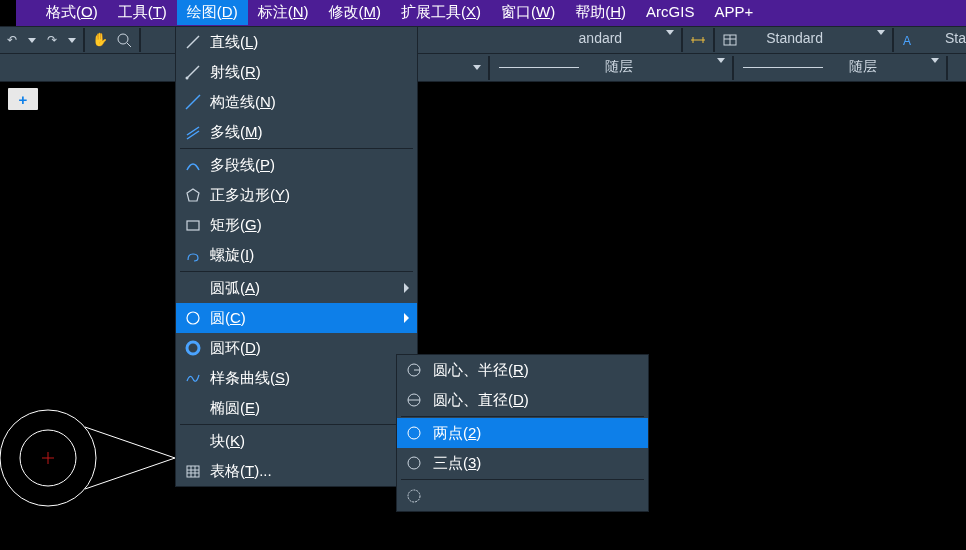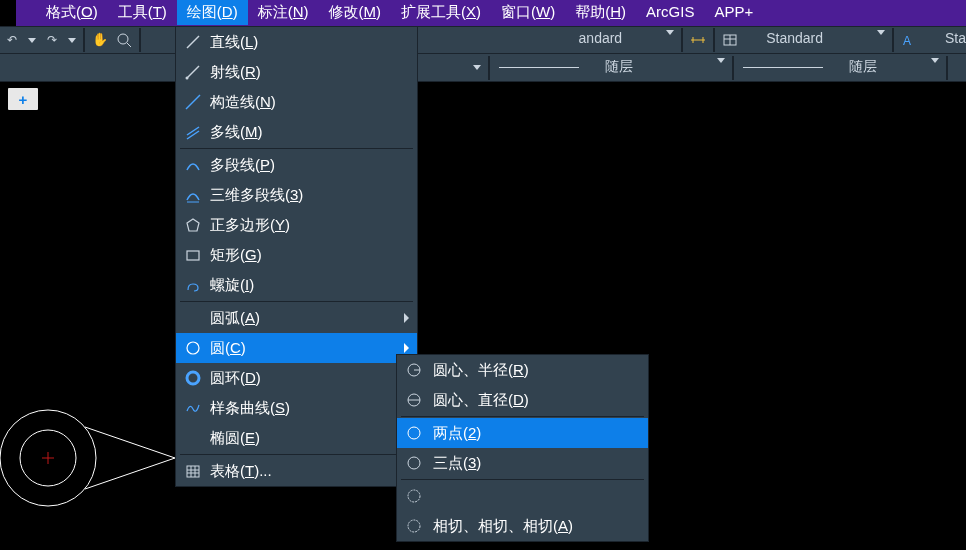--- a/index.html
+++ b/index.html
@@ -194,29 +194,20 @@
       <span class="icon">
         <svg width="18" height="18">
           <path d="M3 14 Q9 2 15 14" stroke="#4aa3ff" stroke-width="1.5" fill="none"></path>
         </svg>
       </span>
       <span>多段线(<u>P</u>)</span>
     </div>
     <div class="dd-item">
       <span class="icon">
         <svg width="18" height="18">
-          <path d="M3 14 Q9 2 15 14" stroke="#4aa3ff" stroke-width="1.5" fill="none"></path>
-          <line x1="3" y1="16" x2="15" y2="16" stroke="#4aa3ff"></line>
-        </svg>
-      </span>
-      <span>三维多段线(<u>3</u>)</span>
-    </div>
-    <div class="dd-item">
-      <span class="icon">
-        <svg width="18" height="18">
           <polygon points="9,3 15,7 13,15 5,15 3,7" stroke="#cbd5df" fill="none" stroke-width="1.2"></polygon>
         </svg>
       </span>
       <span>正多边形(<u>Y</u>)</span>
     </div>
     <div class="dd-item">
       <span class="icon">
         <svg width="18" height="18">
           <rect x="3" y="5" width="12" height="9" stroke="#cbd5df" fill="none" stroke-width="1.2"></rect>
         </svg>
@@ -265,20 +256,27 @@
       <span>样条曲线(<u>S</u>)</span>
     </div>
     <div class="dd-item">
       <span class="icon">
         <svg width="18" height="18"></svg>
       </span>
       <span>椭圆(<u>E</u>)</span>
       <span class="arrow"></span>
     </div>
     <div class="dd-sep"></div>
+    <div class="dd-item">
+      <span class="icon">
+        <svg width="18" height="18"></svg>
+      </span>
+      <span>块(<u>K</u>)</span>
+      <span class="arrow"></span>
+    </div>
     <div class="dd-item">
       <span class="icon">
         <svg width="18" height="18">
           <rect x="3" y="4" width="12" height="11" stroke="#cbd5df" fill="none"></rect>
           <line x1="3" y1="8" x2="15" y2="8" stroke="#cbd5df"></line>
           <line x1="3" y1="11" x2="15" y2="11" stroke="#cbd5df"></line>
           <line x1="7" y1="4" x2="7" y2="15" stroke="#cbd5df"></line>
           <line x1="11" y1="4" x2="11" y2="15" stroke="#cbd5df"></line>
         </svg>
       </span>
@@ -323,21 +321,13 @@
       <span>三点(<u>3</u>)</span>
     </div>
     <div class="dd-sep"></div>
     <div class="dd-item">
       <span class="icon">
         <svg width="18" height="18">
           <circle cx="9" cy="9" r="6" stroke="#cbd5df" fill="none" stroke-dasharray="2 1"></circle>
         </svg>
       </span>
     </div>
-    <div class="dd-item">
-      <span class="icon">
-        <svg width="18" height="18">
-          <circle cx="9" cy="9" r="6" stroke="#cbd5df" fill="none" stroke-dasharray="2 1"></circle>
-        </svg>
-      </span>
-      <span>相切、相切、相切(<u>A</u>)</span>
-    </div>
   </div>
 
 </body></html>

